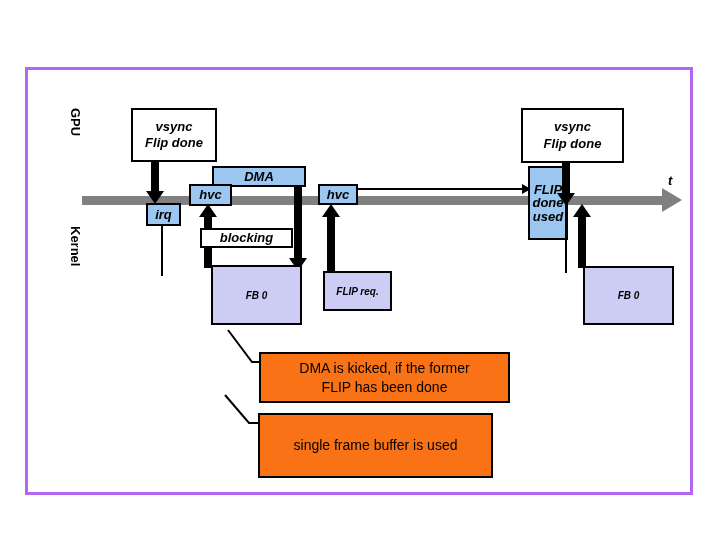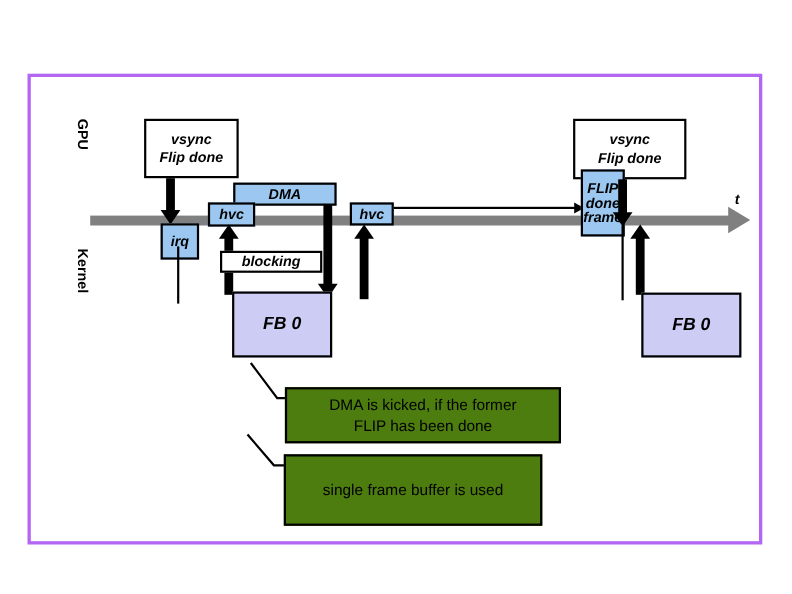--- a/index.html
+++ b/index.html
@@ -97,29 +97,29 @@
   
   .box-lav {
     position: absolute;
     background: #ccccf5;
     border: 2px solid #000000;
     box-sizing: border-box;
     display: flex;
     align-items: center;
     justify-content: center;
     text-align: center;
-    font-size: 16px;
+    font-size: 10px;
     font-style: italic;
     font-weight: bold;
     color: #000;
   }
   
   .box-note {
     position: absolute;
-    background: #4d7c0f;
+    background: #f97316;
     border: 2px solid #000000;
     box-sizing: border-box;
     display: flex;
     align-items: center;
     justify-content: center;
     text-align: center;
     font-size: 14px;
     color: #000;
     line-height: 1.3;
     padding: 2px 0;
@@ -177,21 +177,21 @@
   <div class="t-label">t</div>
 
   <div class="box-white" style="left:131px; top:108px; width:86px; height:54px; flex-direction:column;">
     <span>vsync</span>
     <span>Flip done</span>
   </div>
 
   <div class="arrow-shaft" style="left:151px; top:162px; width:8px; height:31px;"></div>
   <div class="arrow-head-down" style="left:146px; top:191px;"></div>
 
-  <div class="box-blue" style="left:146px; top:203px; width:35px; height:33px;text-align:center;">
+  <div class="box-blue" style="left:146px; top:203px; width:35px; height:23px;text-align:center;">
     <span>irq</span>
   </div>
 
   <div class="thin-line" style="left:161px; top:224px; width:2px; height:52px;"></div>
 
   <div class="box-blue" style="left:212px; top:166px; width:94px; height:21px;">
     <span>DMA</span>
   </div>
   <div class="box-blue" style="left:189px; top:184px; width:43px; height:22px;">
     <span>hvc</span>
@@ -214,30 +214,33 @@
   <div class="box-blue" style="left:318px; top:184px; width:40px; height:21px;">
     <span>hvc</span>
   </div>
 
   <div class="thin-line" style="left:358px; top:188px; width:165px; height:2px;"></div>
   <div class="arrow-head-right" style="left:522px; top:184px;"></div>
 
   <div class="arrow-shaft" style="left:327px; top:216px; width:8px; height:56px;"></div>
   <div class="arrow-head-up" style="left:322px; top:204px;"></div>
 
+  <div class="box-lav" style="left:323px; top:271px; width:69px; height:40px;">
+    <span>FLIP req.</span>
+  </div>
 
   <div class="box-white" style="left:521px; top:108px; width:103px; height:55px; flex-direction:column;">
     <span>vsync</span>
     <span>Flip done</span>
   </div>
 
-  <div class="box-blue" style="left:528px; top:154px; width:40px; height:61px; flex-direction:column; justify-content:center;">
+  <div class="box-blue" style="left:528px; top:166px; width:40px; height:74px; flex-direction:column; justify-content:center;">
     <span>FLIP</span>
     <span>done</span>
-    <span>frame</span>
+    <span>used</span>
   </div>
 
   <div class="arrow-shaft" style="left:562px; top:163px; width:8px; height:34px;"></div>
   <div class="arrow-head-down" style="left:557px; top:193px;"></div>
 
   <div class="thin-line" style="left:565px; top:205px; width:2px; height:68px;"></div>
 
   <div class="arrow-shaft" style="left:578px; top:216px; width:8px; height:52px;"></div>
   <div class="arrow-head-up" style="left:573px; top:204px;"></div>
 

